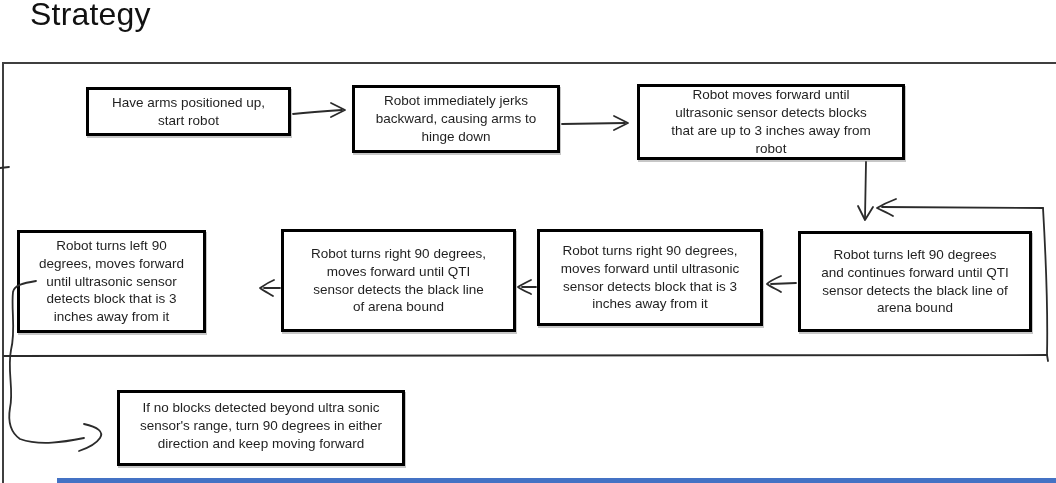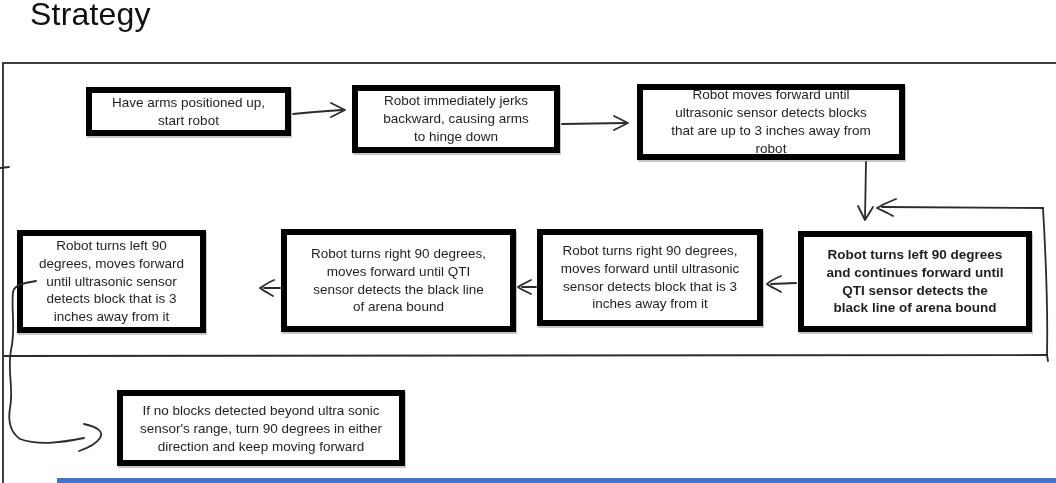--- a/index.html
+++ b/index.html
@@ -11,29 +11,29 @@
   .slide-title{
     position:absolute;left:30px;top:-4px;
     font-size:32px;color:#111;font-weight:400;letter-spacing:.2px;
   }
   .frame{
     position:absolute;left:2px;top:62px;width:1070px;height:440px;
     border:2px solid #3f3f3f;background:transparent;
   }
   .fbox{
     position:absolute;box-sizing:border-box;
-    border:6px solid #000000;background:#ffffff;
+    border:3px solid #000000;background:#ffffff;
     box-shadow:1px 2px 0 rgba(0,0,0,0.22);
     display:flex;align-items:center;justify-content:center;
     text-align:center;font-size:13.5px;line-height:1.32;color:#1f1f1f;
   }
   #box1{left:86px;top:87px;width:205px;height:49px;padding:0 14px;}
   #box2{left:352px;top:85px;width:208px;height:68px;padding:12px 18px;}
   #box3{left:637px;top:84px;width:268px;height:76px;padding:0 26px;}
-  #box4{left:798px;top:231px;width:234px;height:101px;padding:0 20px;font-weight:bold;}
+  #box4{left:798px;top:231px;width:234px;height:101px;padding:0 20px;}
   #box5{left:537px;top:229px;width:226px;height:97px;padding:0 13px;}
   #box6{left:281px;top:229px;width:235px;height:103px;padding:0 24px;}
   #box7{left:17px;top:230px;width:189px;height:103px;padding:0 16px;}
   #box8{left:117px;top:390px;width:288px;height:76px;padding:6px 15px 0 15px;align-items:flex-start;}
   svg.connectors{position:absolute;left:0;top:0;pointer-events:none;}
   .bottom-accent{position:absolute;left:57px;top:478px;width:999px;height:5px;}
 </style>
 </head>
 <body>
 

